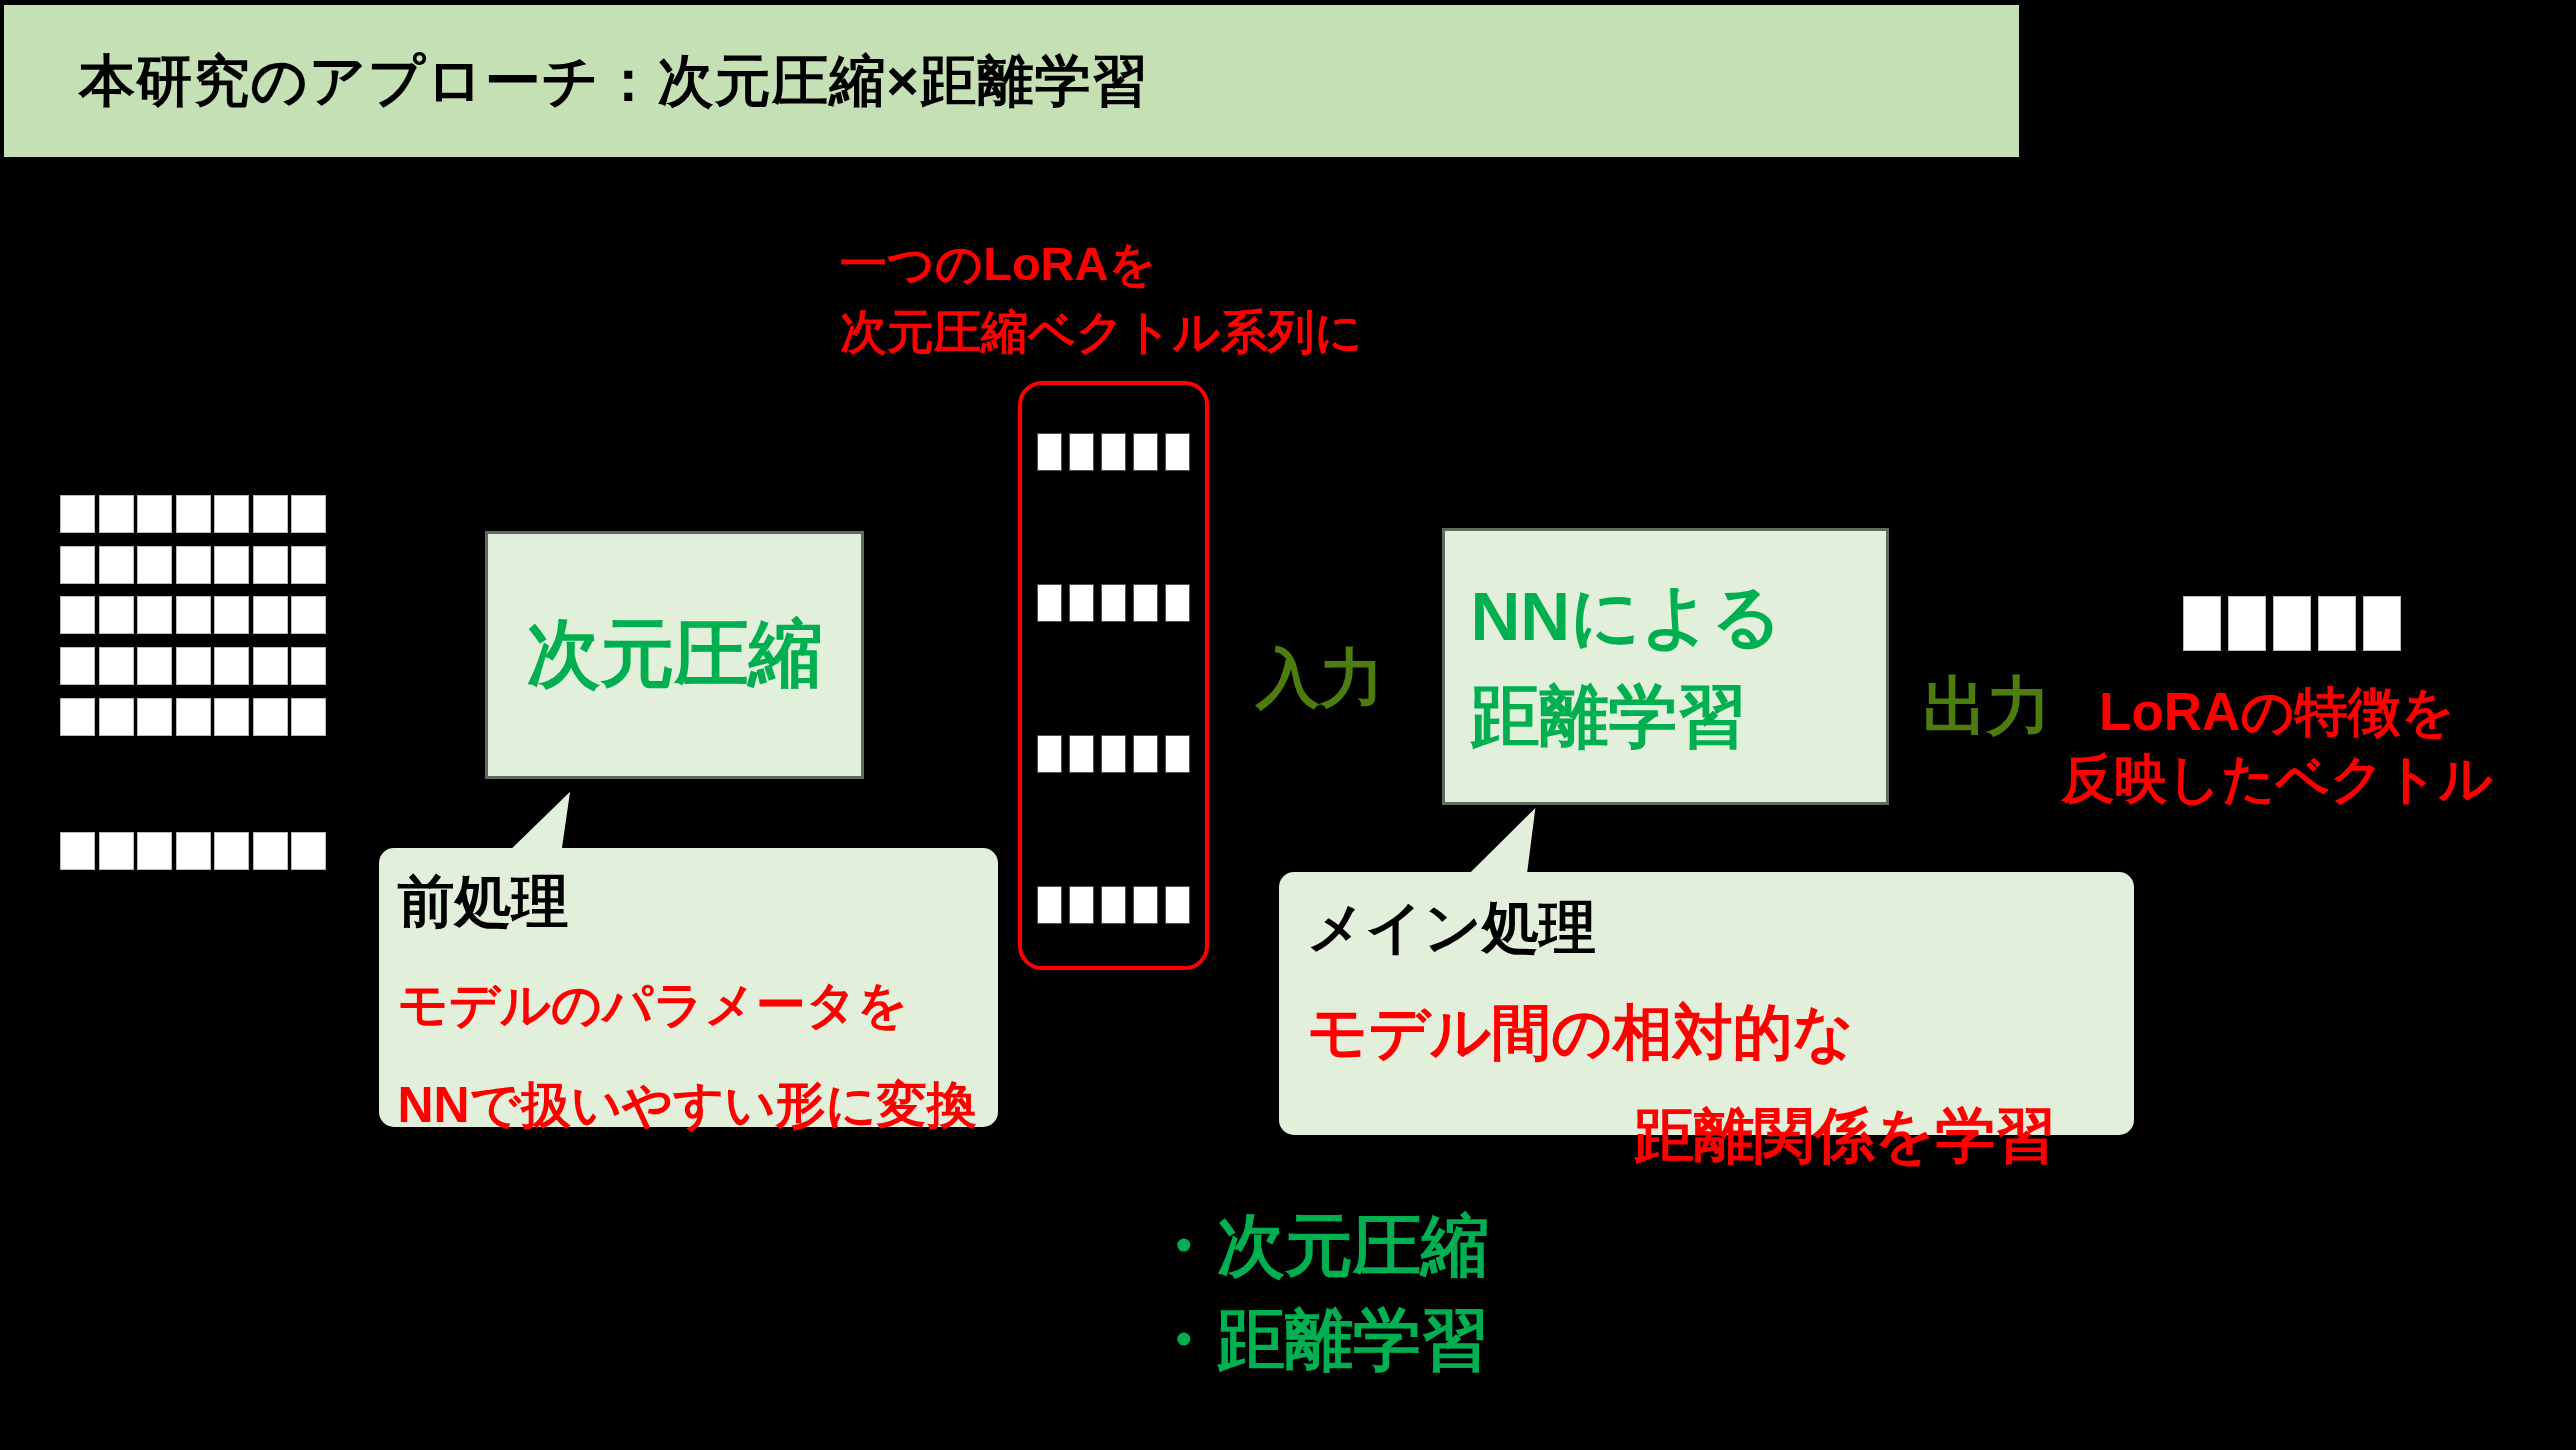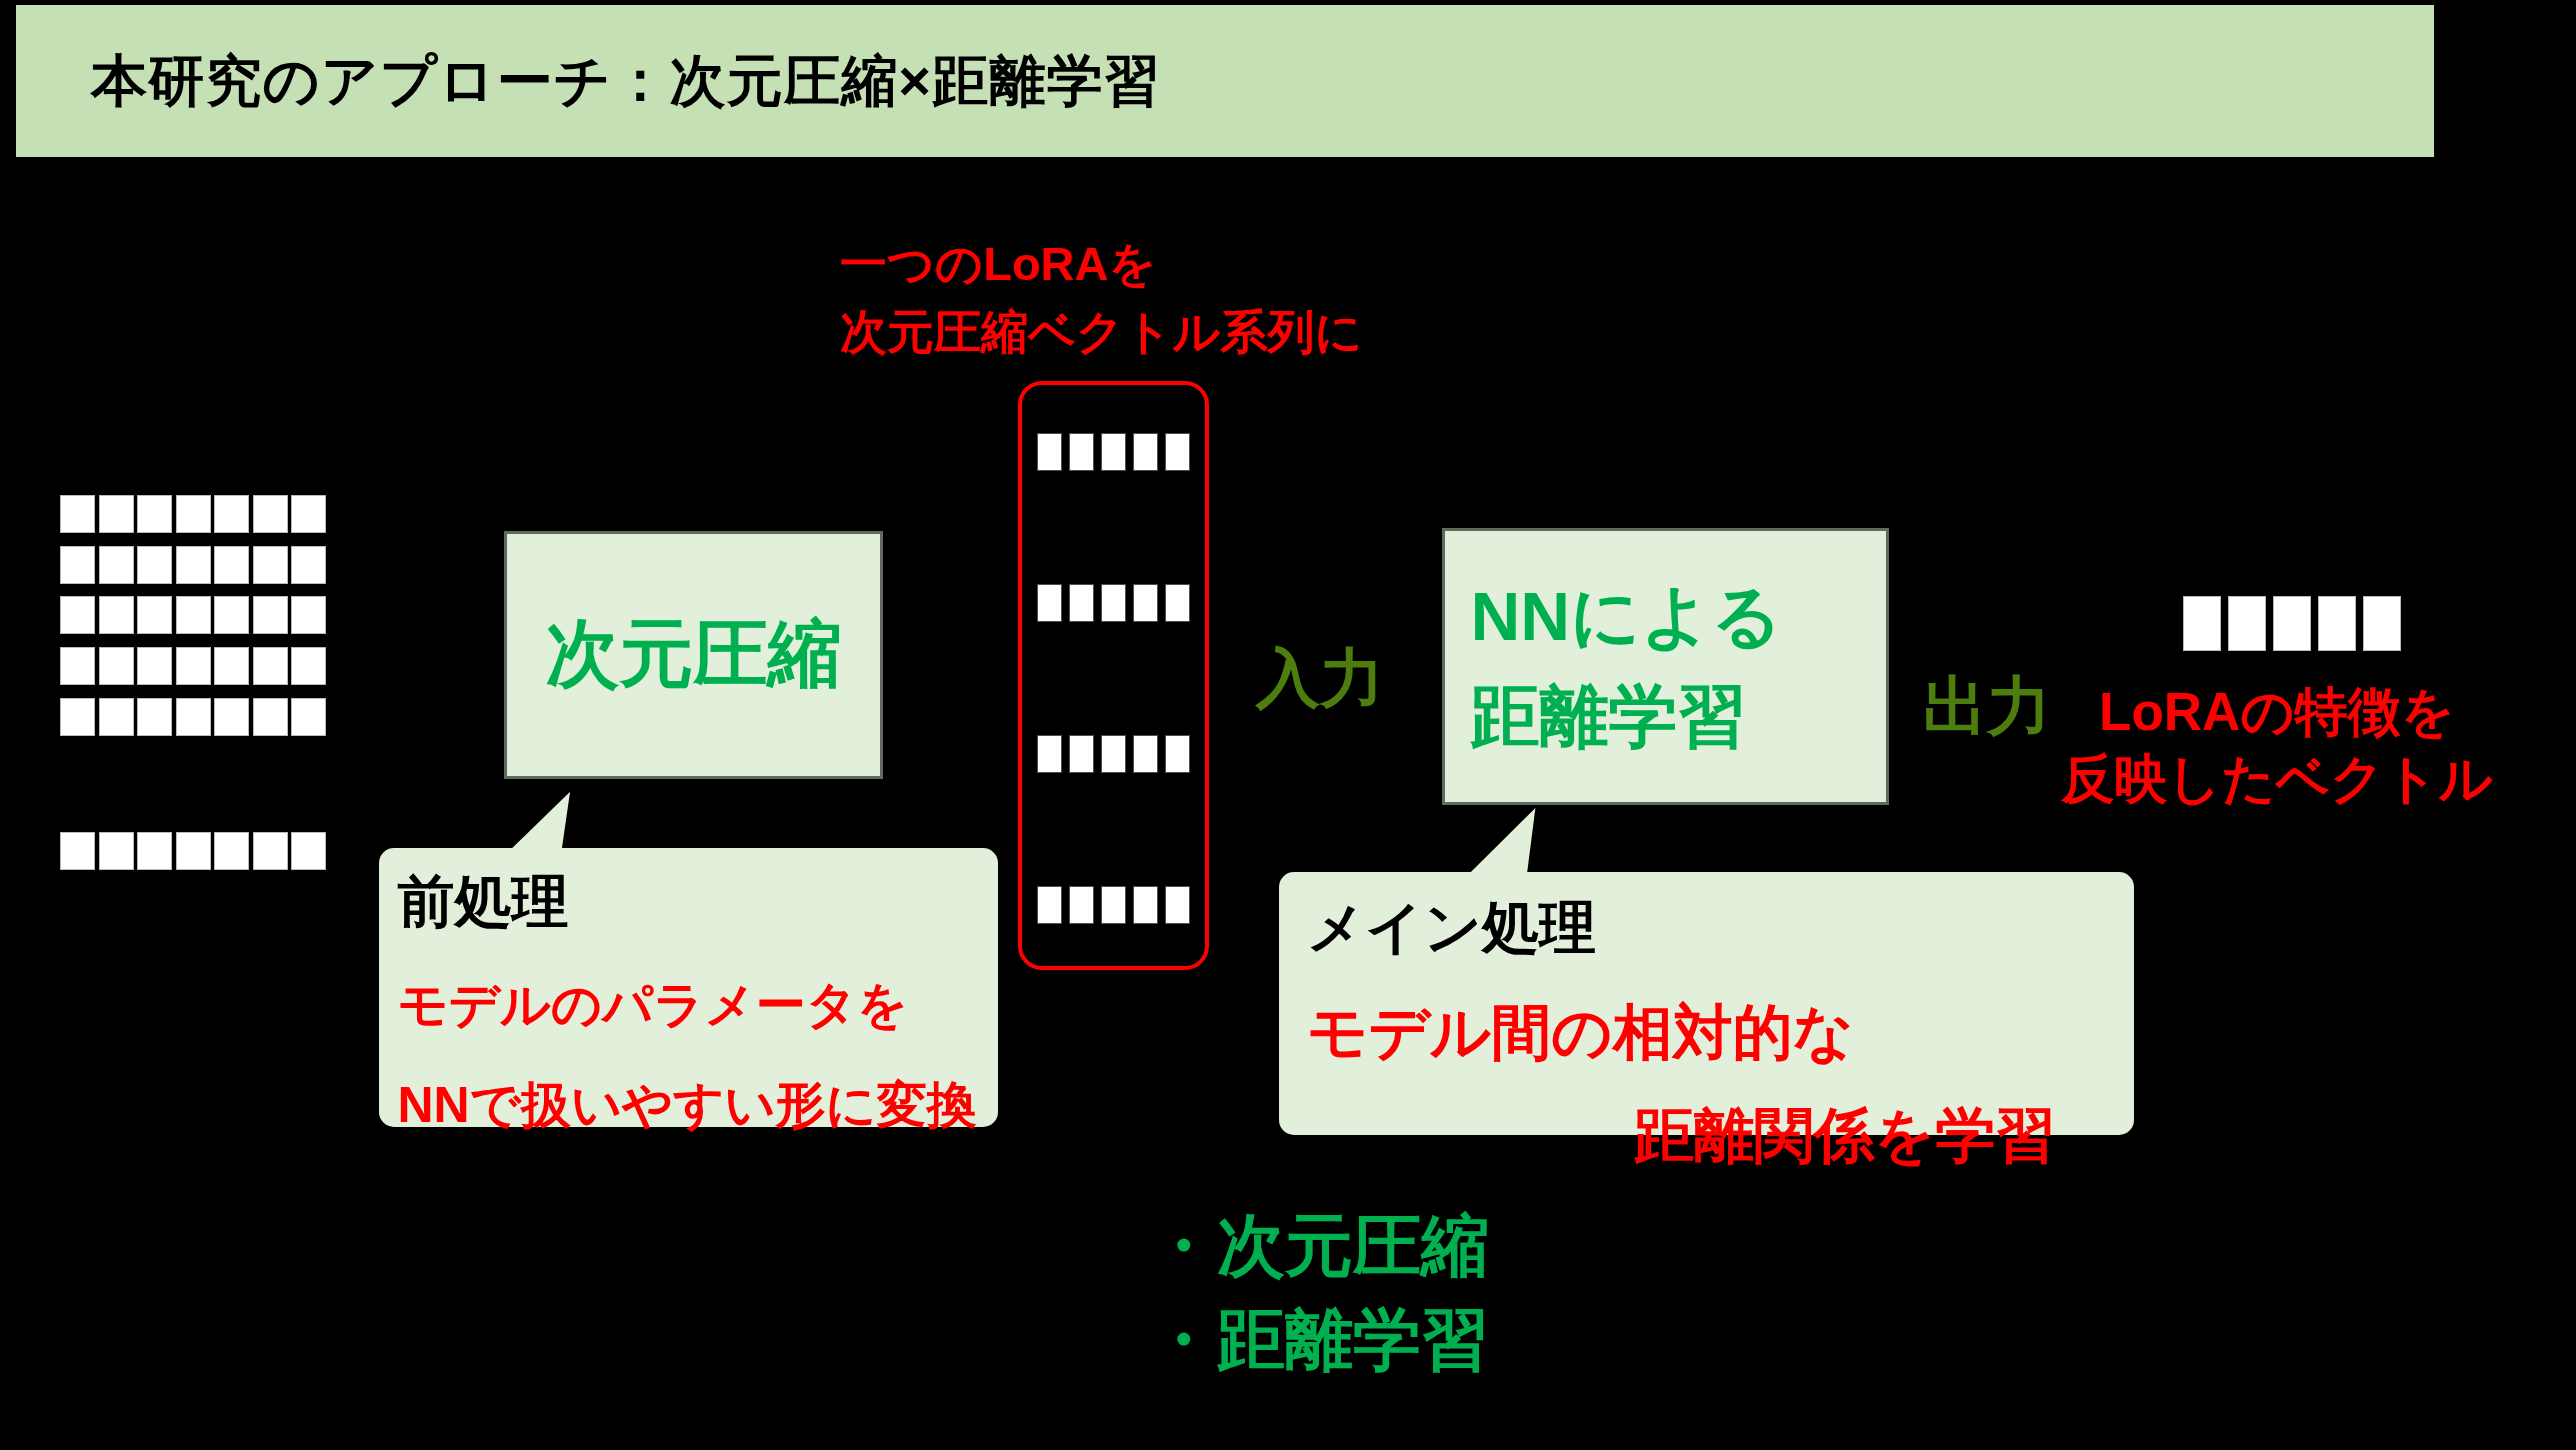--- a/index.html
+++ b/index.html
@@ -4,42 +4,42 @@
 <style>
   html,body{margin:0;padding:0;background:#000;}
   .slide{
     position:relative; width:2576px; height:1451px;
     background:var(--background,#000);
     font-family:"Liberation Sans","DejaVu Sans",sans-serif;
     font-weight:bold; overflow:hidden;
   }
   
   .titlebar{
-    position:absolute; left:16px; top:4.6px; width:2418px; height:152px;
+    position:absolute; left:4px; top:4.6px; width:2015px; height:152px;
     background:var(--header-green,#C5E0B4);
   }
   .titlebar h1{
     margin:0; padding-left:75px; line-height:152px;
     font-size:56px; color:#000; font-weight:bold; letter-spacing:1.2px;
   }
   
   .sq-row{display:flex;}
   .sq{background:#fff; box-sizing:border-box;}
   .lora-grid,.lora-grid-extra{position:absolute; display:flex; flex-direction:column;}
   .lora-grid{left:60px; top:495px; gap:12.7px;}
   .lora-grid-extra{left:60px; top:832px;}
   .lora-grid .sq-row,.lora-grid-extra .sq-row{gap:3.5px;}
   .lora-grid .sq,.lora-grid-extra .sq{width:35px;height:38px;border:1.2px solid var(--cell-border-light,#B9B9B9);}
   
   .panel{
     position:absolute; background:var(--panel-fill,#E2EFDA);
     border:3.5px solid var(--panel-border,#5F6B5E); box-sizing:border-box;
     display:flex; align-items:center; justify-content:center;
   }
-  .compression-box{left:504px; top:531px; width:379px; height:248px;}
+  .compression-box{left:485px; top:531px; width:379px; height:248px;}
   .compression-box span{font-size:74px; color:var(--green-text,#00B050);}
   
   .red-annotation{
     position:absolute; left:840px; top:230px;
     font-size:47px; line-height:68px; color:var(--red,#FF0000); white-space:nowrap;
   }
   
   .vector-box{
     position:absolute; left:1018px; top:381px; width:191px; height:589px;
     border:4px solid var(--red,#FF0000); border-radius:24px; box-sizing:border-box;

